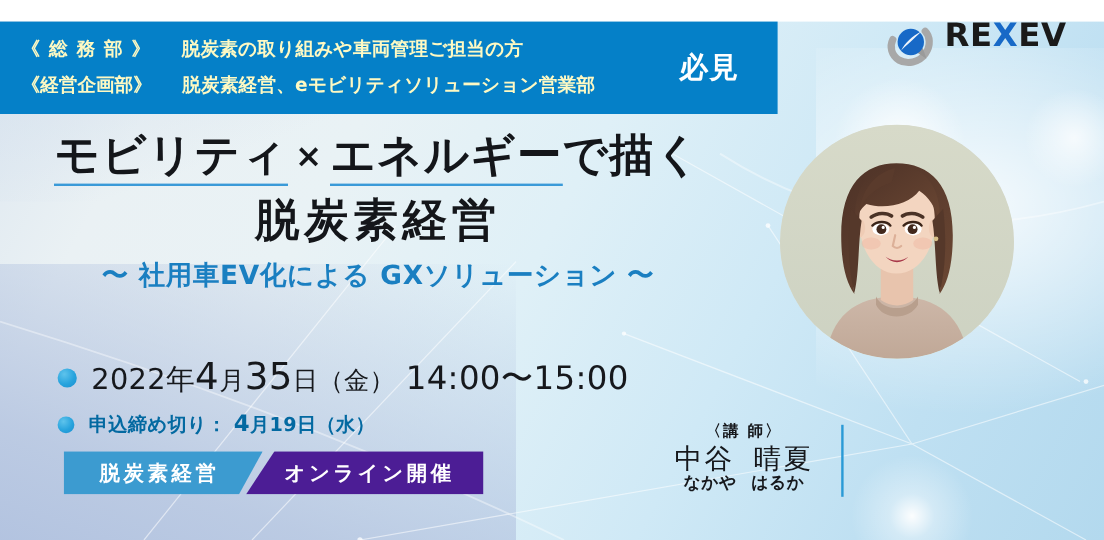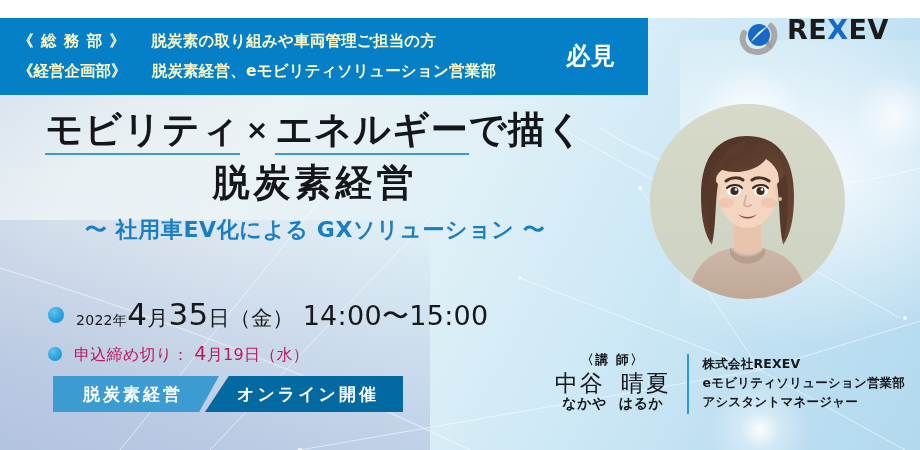--- a/index.html
+++ b/index.html
@@ -115,45 +115,45 @@
   .date-row.r2{top:342px;}
   .dot{
     width:16px;height:16px;border-radius:50%;flex:0 0 auto;
     background:radial-gradient(circle at 35% 30%, #5ec3ec 0%, #27a3dd 55%, #1b8fd0 100%);
   }
   .dot.small{width:14px;height:14px;}
   .date-main{
     font-size:27px;color:#16181c;letter-spacing:.3px;white-space:nowrap;
     font-weight:500;
   }
-  .date-main .yr{font-size:14px;}
+  .date-main .yr{font-size:24px;}
   .date-main .big{font-size:31px;}
   .date-main .unit{font-size:21px;}
   .date-sub{
-    font-size:16px;color:#be185d;letter-spacing:.3px;white-space:nowrap;
-    font-weight:400;
+    font-size:16px;color:#0369a1;letter-spacing:.3px;white-space:nowrap;
+    font-weight:700;
   }
   .date-sub .num{font-size:19px;}
 
   
   .badges{
     position:absolute;left:53px;top:376px;width:350px;height:36px;
     display:flex;
   }
   .badge{
     height:36px;display:flex;align-items:center;justify-content:center;
     color:#ffffff;font-size:17px;font-weight:700;letter-spacing:3px;
   }
   .badge-free{
     width:160px;background:#3c9bd0;
     clip-path:polygon(0 0, 100% 0, 88% 100%, 0 100%);
     padding-right:6px;
   }
   .badge-online{
-    width:190px;background:#0369a1;margin-left:-14px;
+    width:190px;background:#4c1d95;margin-left:-14px;
     clip-path:polygon(12% 0, 100% 0, 100% 100%, 0 100%);
     padding-left:8px;
   }
 
   
   .photo-wrap{
     position:absolute;left:650px;top:104px;width:195px;height:230px;
   }
   .photo-circle{
     position:absolute;left:0;top:0;width:195px;height:195px;border-radius:50%;
@@ -357,20 +357,15 @@
     <div class="speaker-left">
       <div class="speaker-role">〈講 師〉</div>
       <div class="speaker-name">
         <span>中谷</span><span class="sp"></span><span>晴夏</span>
       </div>
       <div class="speaker-kana">
         <span>なかや</span><span class="sp"></span><span>はるか</span>
       </div>
     </div>
     <div class="speaker-div"></div>
-    <div class="speaker-right">
-      <div class="speaker-org">株式会社REXEV</div>
-      <div class="speaker-org">eモビリティソリューション営業部</div>
-      <div class="speaker-org">アシスタントマネージャー</div>
-    </div>
   </div>
 
 </div>
 
 </body></html>

